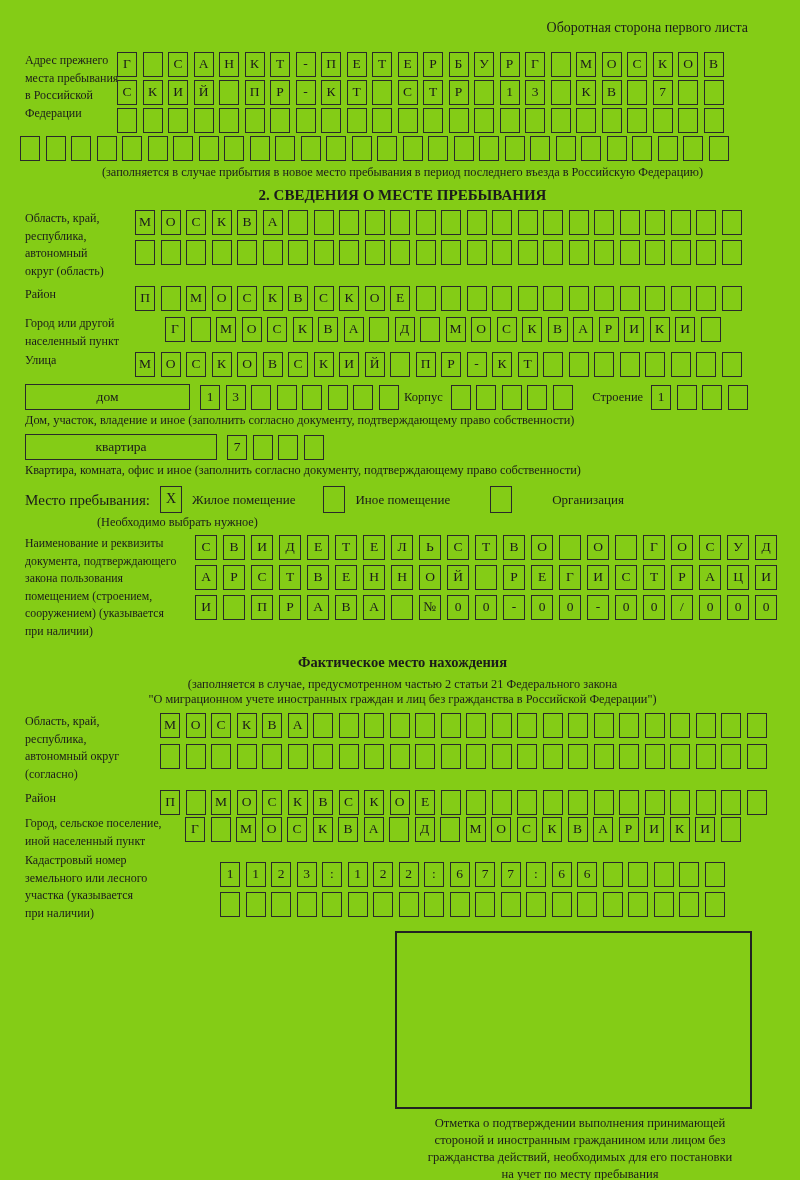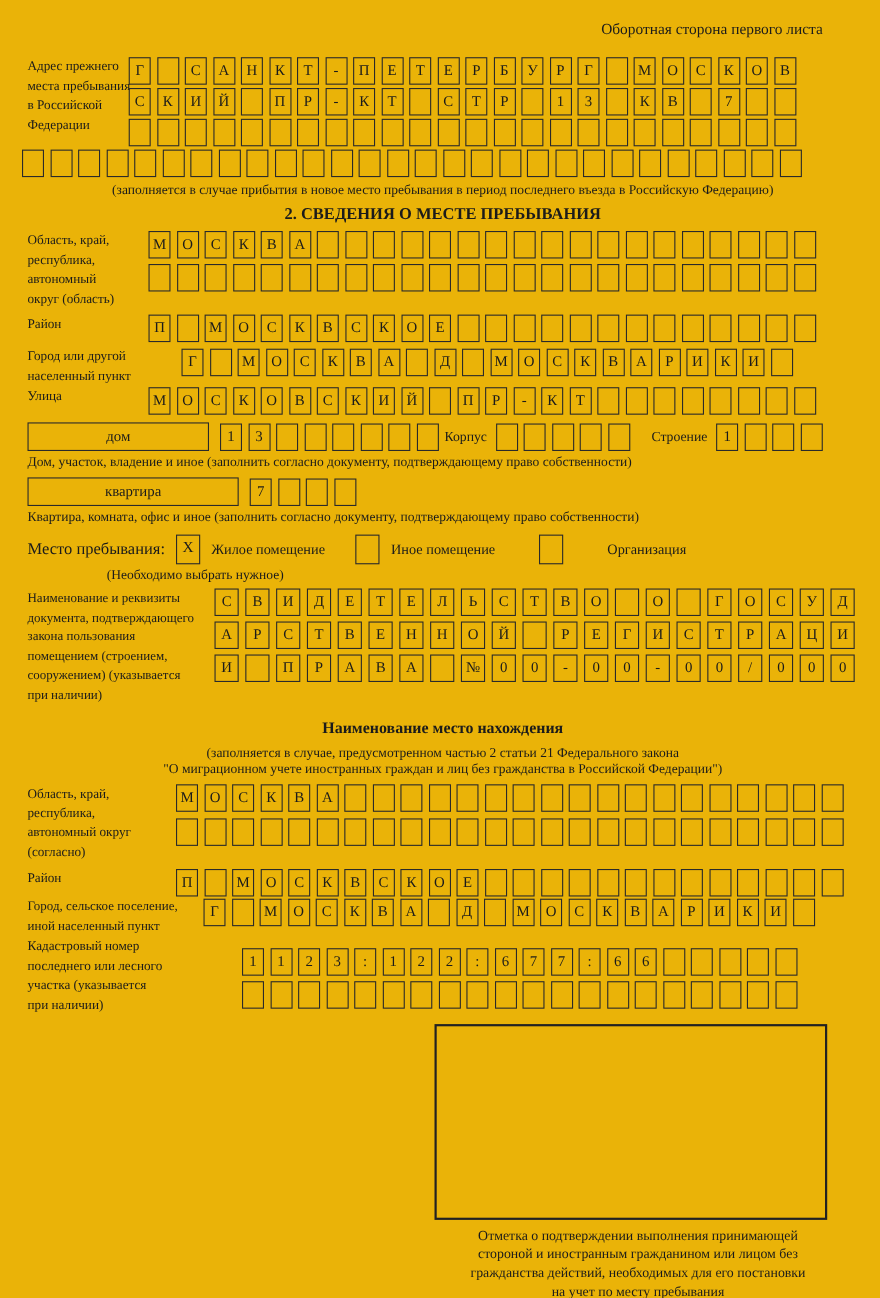--- a/index.html
+++ b/index.html
@@ -1,19 +1,19 @@
 <!DOCTYPE html>
 <html><head>
 <meta charset="utf-8">
 <style>
   html,body{margin:0;padding:0;background:#ffffff;}
   .page{
     position:relative;
     width:800px;height:1180px;
-    background:#eab308;
+    background:#84cc16;
     color:#1b1b1b;
     font-family:"Liberation Serif", serif;
     overflow:hidden;
   }
   .hdr-note{padding:20px 52px 0 0;text-align:right;font-size:14px;}
   .content{padding-left:25px;padding-right:20px;}
 
   
   .cells{display:flex;flex-wrap:nowrap;}
   .cell{
@@ -487,21 +487,21 @@
             <span class="cell">0</span>
             <span class="cell">0</span>
             <span class="cell">/</span>
             <span class="cell">0</span>
             <span class="cell">0</span>
             <span class="cell">0</span>
           </div>
       </div>
     </div>
 
-    <div class="fact-title" style="margin-top:14px;">Наименование место нахождения</div>
+    <div class="fact-title" style="margin-top:14px;">Фактическое место нахождения</div>
     <div class="caption center" style="margin-top:6px;">(заполняется в случае, предусмотренном частью 2 статьи 21 Федерального закона</div>
     <div class="caption center">"О миграционном учете иностранных граждан и лиц без гражданства в Российской Федерации")</div>
 
     <div class="frow" style="margin-top:6px;">
       <div class="flabel" style="width:135px;">
         <div>Область, край,</div>
         <div>республика,</div>
         <div>автономный округ</div>
         <div>(согласно)</div>
       </div>
@@ -620,21 +620,21 @@
           <span class="cell">И</span>
           <span class="cell">К</span>
           <span class="cell">И</span>
           <span class="cell"></span>
         </div>
     </div>
 
     <div class="frow" style="margin-top:2px;">
       <div class="flabel" style="width:195px;">
         <div>Кадастровый номер</div>
-        <div>последнего или лесного</div>
+        <div>земельного или лесного</div>
         <div>участка (указывается</div>
         <div>при наличии)</div>
       </div>
       <div style="margin-top:10px;">
         <div class="cells" style="margin-bottom:5px;">
             <span class="cell">1</span>
             <span class="cell">1</span>
             <span class="cell">2</span>
             <span class="cell">3</span>
             <span class="cell">:</span>

